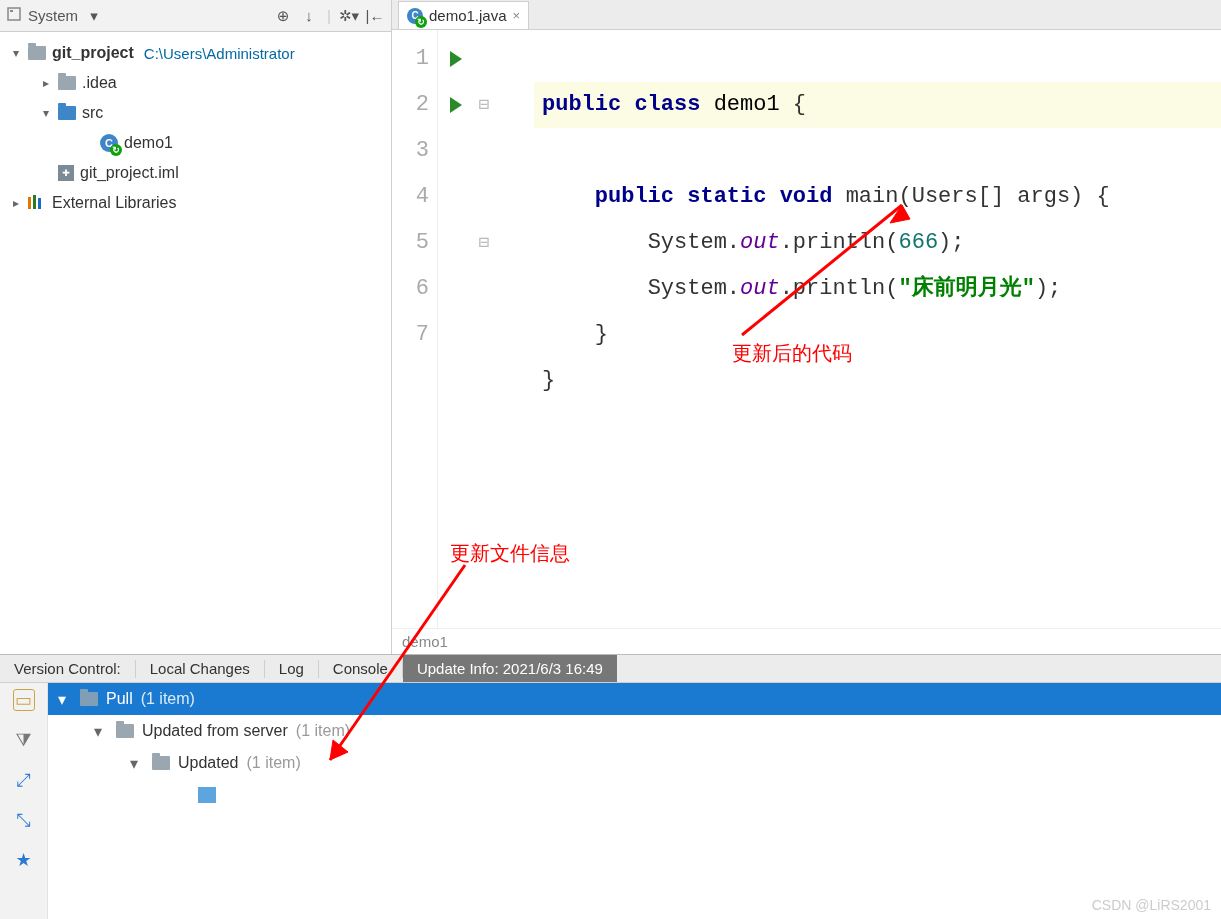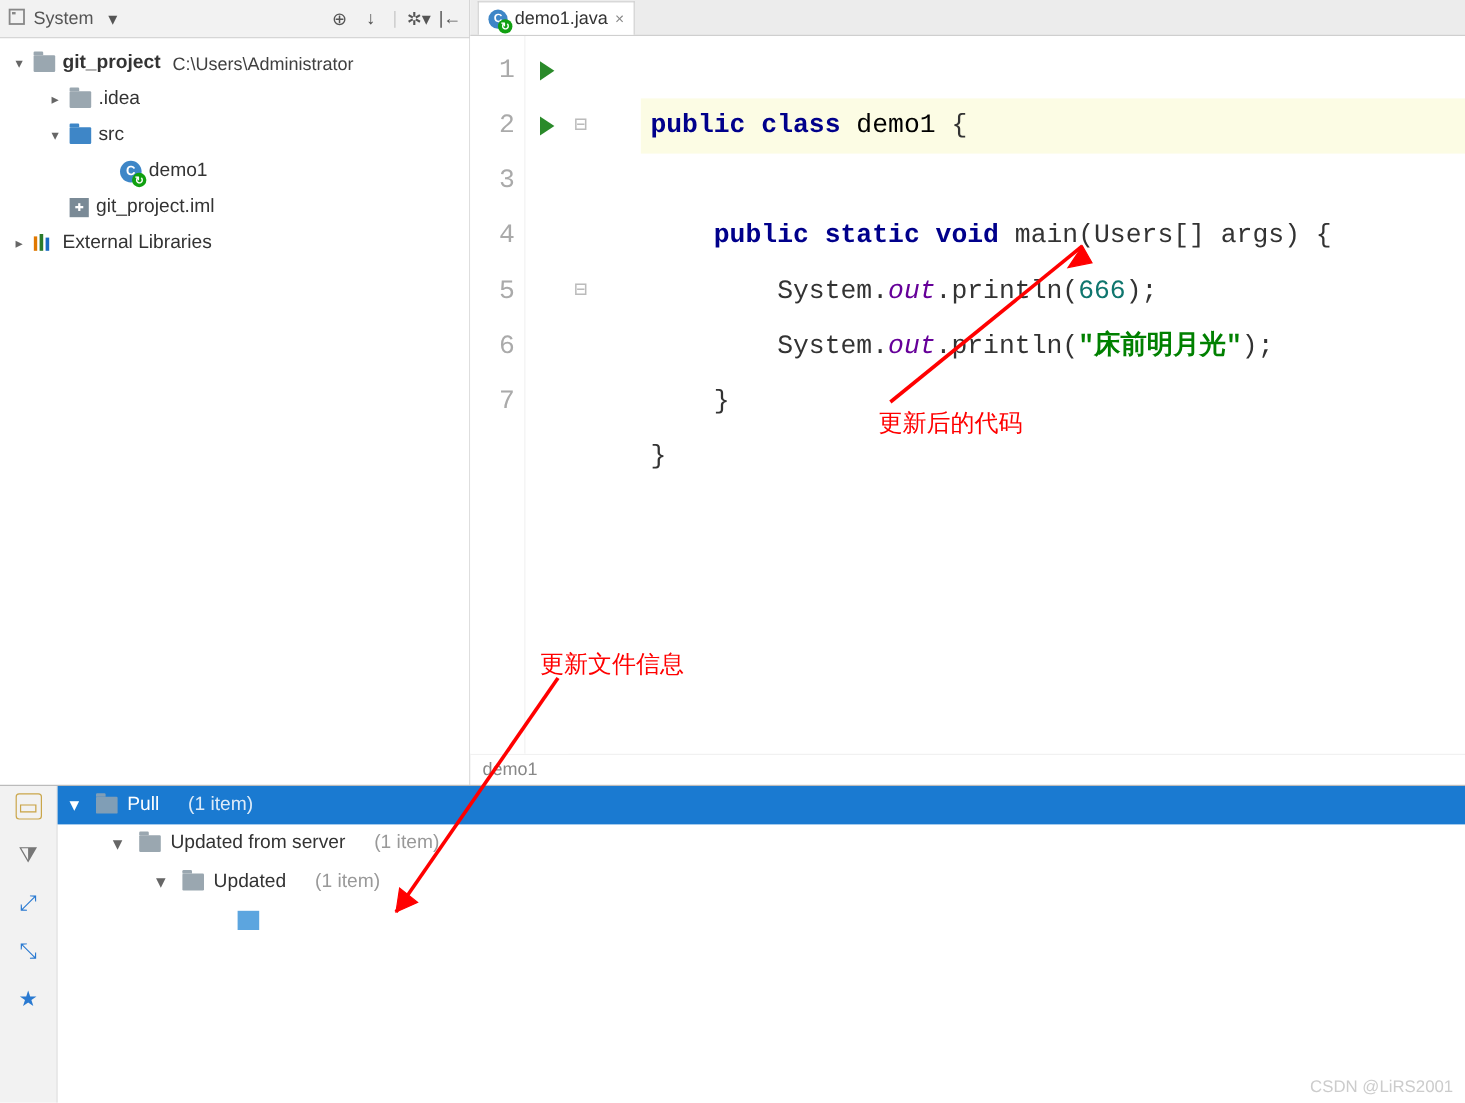--- a/index.html
+++ b/index.html
@@ -32,21 +32,21 @@
     .tree .indent3 { padding-left:100px; }
     .tree .bold { font-weight:700; }
     .folder-icon { width:18px; height:14px; background:#9aa7b0; border-radius:1px; position:relative; display:inline-block;}
     .folder-icon::before { content:""; position:absolute; left:0; top:-3px; width:8px; height:3px; background:#9aa7b0; border-radius:1px 1px 0 0;}
     .folder-icon.blue { background:#3e86c7; }
     .folder-icon.blue::before { background:#3e86c7; }
     .class-icon { width:18px; height:18px; border-radius:50%; background:#3e86c7; color:#fff; font-size:11px; font-weight:700; display:flex; align-items:center; justify-content:center; position:relative;}
     .class-icon::after{content:"↻"; position:absolute; right:-4px; bottom:-4px; width:12px; height:12px; background:#10a010; color:#fff; border-radius:50%; font-size:9px; display:flex; align-items:center; justify-content:center;}
     .iml-icon { width:16px; height:16px; background:#7a8a96; color:#fff; font-size:9px; display:flex; align-items:center; justify-content:center;}
     .libs-icon svg{display:block;}
-    .path-label { color:#404040; font-size:15px; margin-left:4px;}
+    .path-label { color:#0369a1; font-size:15px; margin-left:4px;}
     
     .editor-panel { flex:1; display:flex; flex-direction:column; background:#fff;}
     .tabs { height:30px; display:flex; align-items:flex-end; background:#ececec; border-bottom:1px solid #cfcfcf; padding-left:6px;}
     .tab { height:28px; background:#fff; border:1px solid #cfcfcf; border-bottom:none; display:flex; align-items:center; padding:0 8px; gap:6px; font-size:15px; color:#333;}
     .tab .close { color:#888; cursor:pointer; font-size:13px;}
     .editor-area { flex:1; display:flex; background:#fff; font-family:"Consolas","Courier New",monospace; font-size:22px; line-height:46px; position:relative;}
     .gut-num { width:46px; text-align:right; color:#aaa; padding:6px 8px 0 0; border-right:1px solid #eee; background:#fff;}
     .gut-num div{height:46px;}
     .gut-run { width:36px; padding-top:6px; background:#fff;}
     .gut-run div{height:46px; display:flex; align-items:center; justify-content:center;}
@@ -70,21 +70,21 @@
     .vc-tabs .sep { width:1px; height:18px; background:#cfcfcf;}
     .vc-tabs .active { background:#777; color:#fff; height:100%; display:flex; align-items:center;}
     .vc-body { flex:1; display:flex;}
     .vc-side { width:48px; background:#f2f2f2; border-right:1px solid #e2e2e2; display:flex; flex-direction:column; align-items:center; padding-top:6px; gap:18px;}
     .vc-side .sb { width:22px; height:22px; color:#777; cursor:pointer; display:flex; align-items:center; justify-content:center; font-size:18px;}
     .vc-tree { flex:1; font-size:16px;}
     .vc-tree .row { display:flex; align-items:center; height:32px; gap:8px; padding-left:10px;}
     .vc-tree .row.sel { background:#1a7ad1; color:#fff;}
     .vc-tree .tw2 { width:14px; color:#fff; }
     .vc-tree .row:not(.sel) .tw2{ color:#666;}
-    .vc-tree .cnt { color:inherit; opacity:.85;margin-left:16px;}
+    .vc-tree .cnt { color:inherit; opacity:.85;}
     .file-icon { width:18px; height:16px; background:#5ca5df; display:inline-block; position:relative;}
     .watermark { position:absolute; right:10px; bottom:6px; color:#ccc; font-size:14px;}
   </style>
 </head>
 <body>
 
 <div class="top-row">
 
   <div class="project-panel">
     <div class="project-head">
@@ -199,20 +199,31 @@
       </svg>
       <div class="annot" style="left:340px; top:300px;">更新后的代码</div>
     </div>
     <div class="breadcrumbs">
       <span>demo1</span>
     </div>
   </div>
 </div>
 
 <div class="vc-panel" style="position:relative">
+  <div class="vc-tabs">
+    <span class="lbl">Version Control:</span>
+    <span class="sep"></span>
+    <span class="lbl">Local Changes</span>
+    <span class="sep"></span>
+    <span class="lbl">Log</span>
+    <span class="sep"></span>
+    <span class="lbl">Console</span>
+    <span class="sep"></span>
+    <span class="lbl active">Update Info: 2021/6/3 16:49</span>
+  </div>
   <div class="vc-body">
     <div class="vc-side">
       <span class="sb" style="border:1px solid #caa64a;border-radius:3px;color:#caa64a;">▭</span>
       <span class="sb">⧩</span>
       <span class="sb" style="color:#2a7ad1">⤢</span>
       <span class="sb" style="color:#2a7ad1">⤡</span>
       <span class="sb" style="color:#2a7ad1">★</span>
     </div>
     <div class="vc-tree">
       <div class="row sel" style="padding-left:10px">

